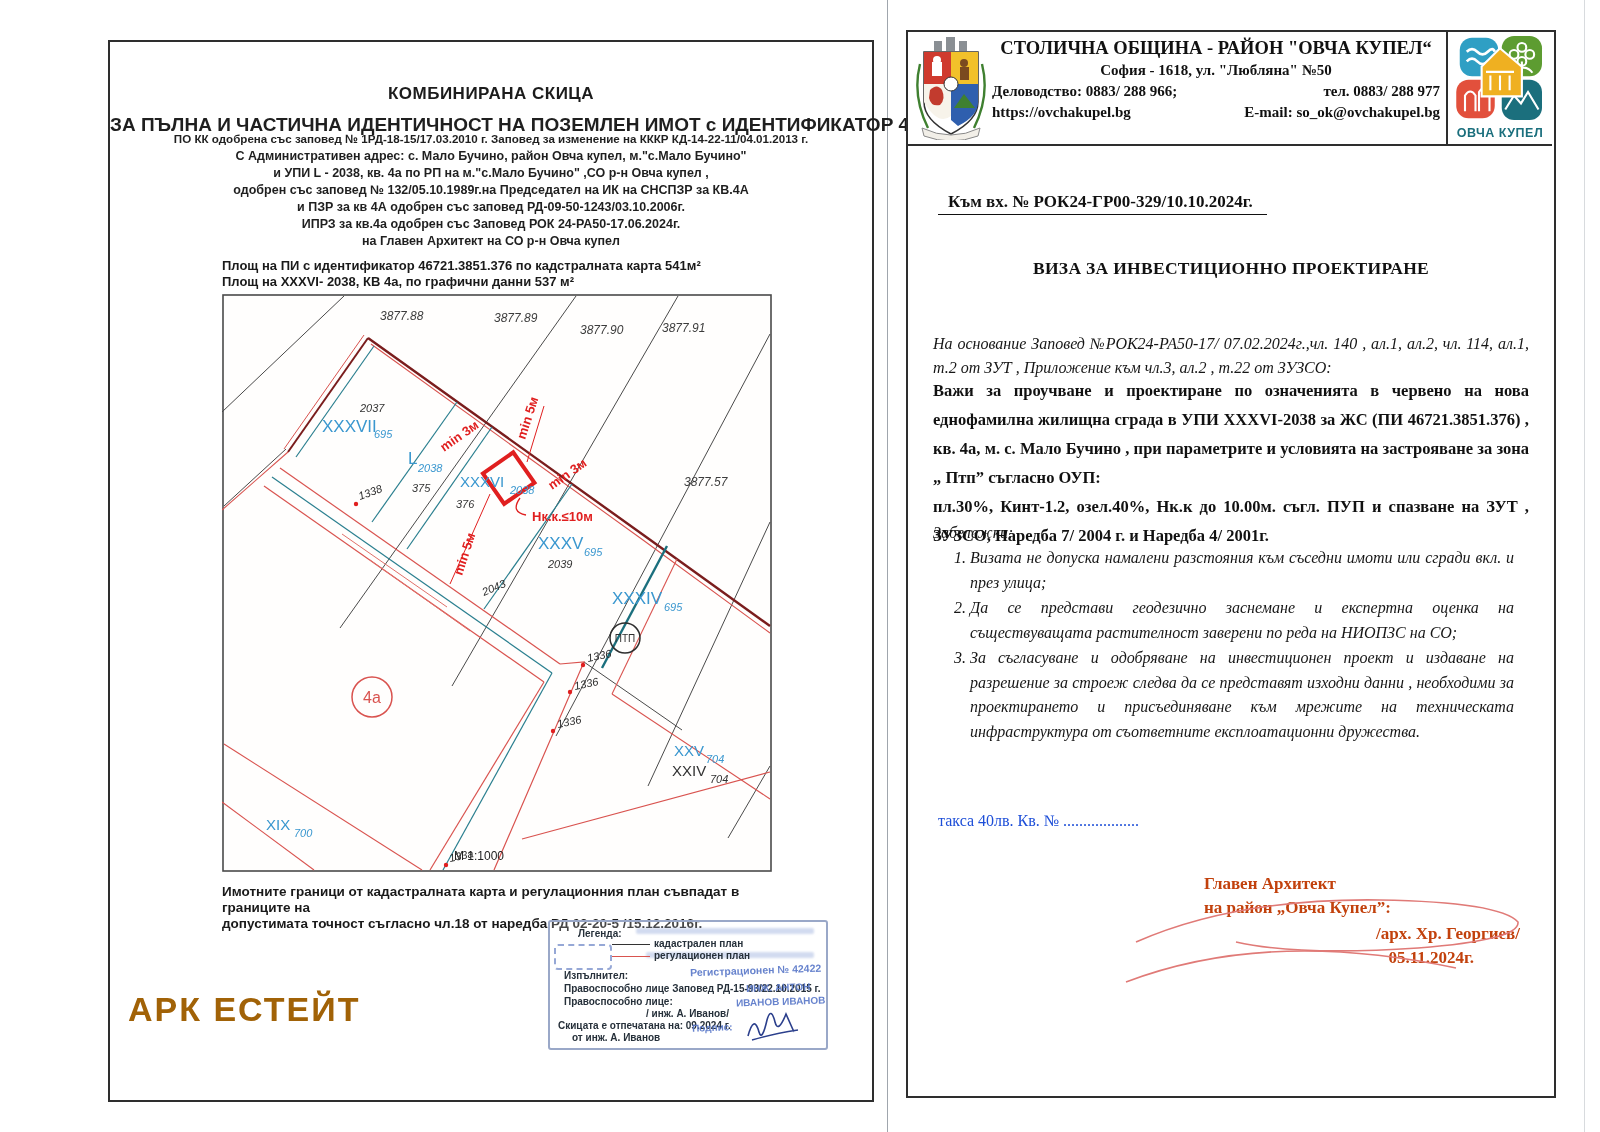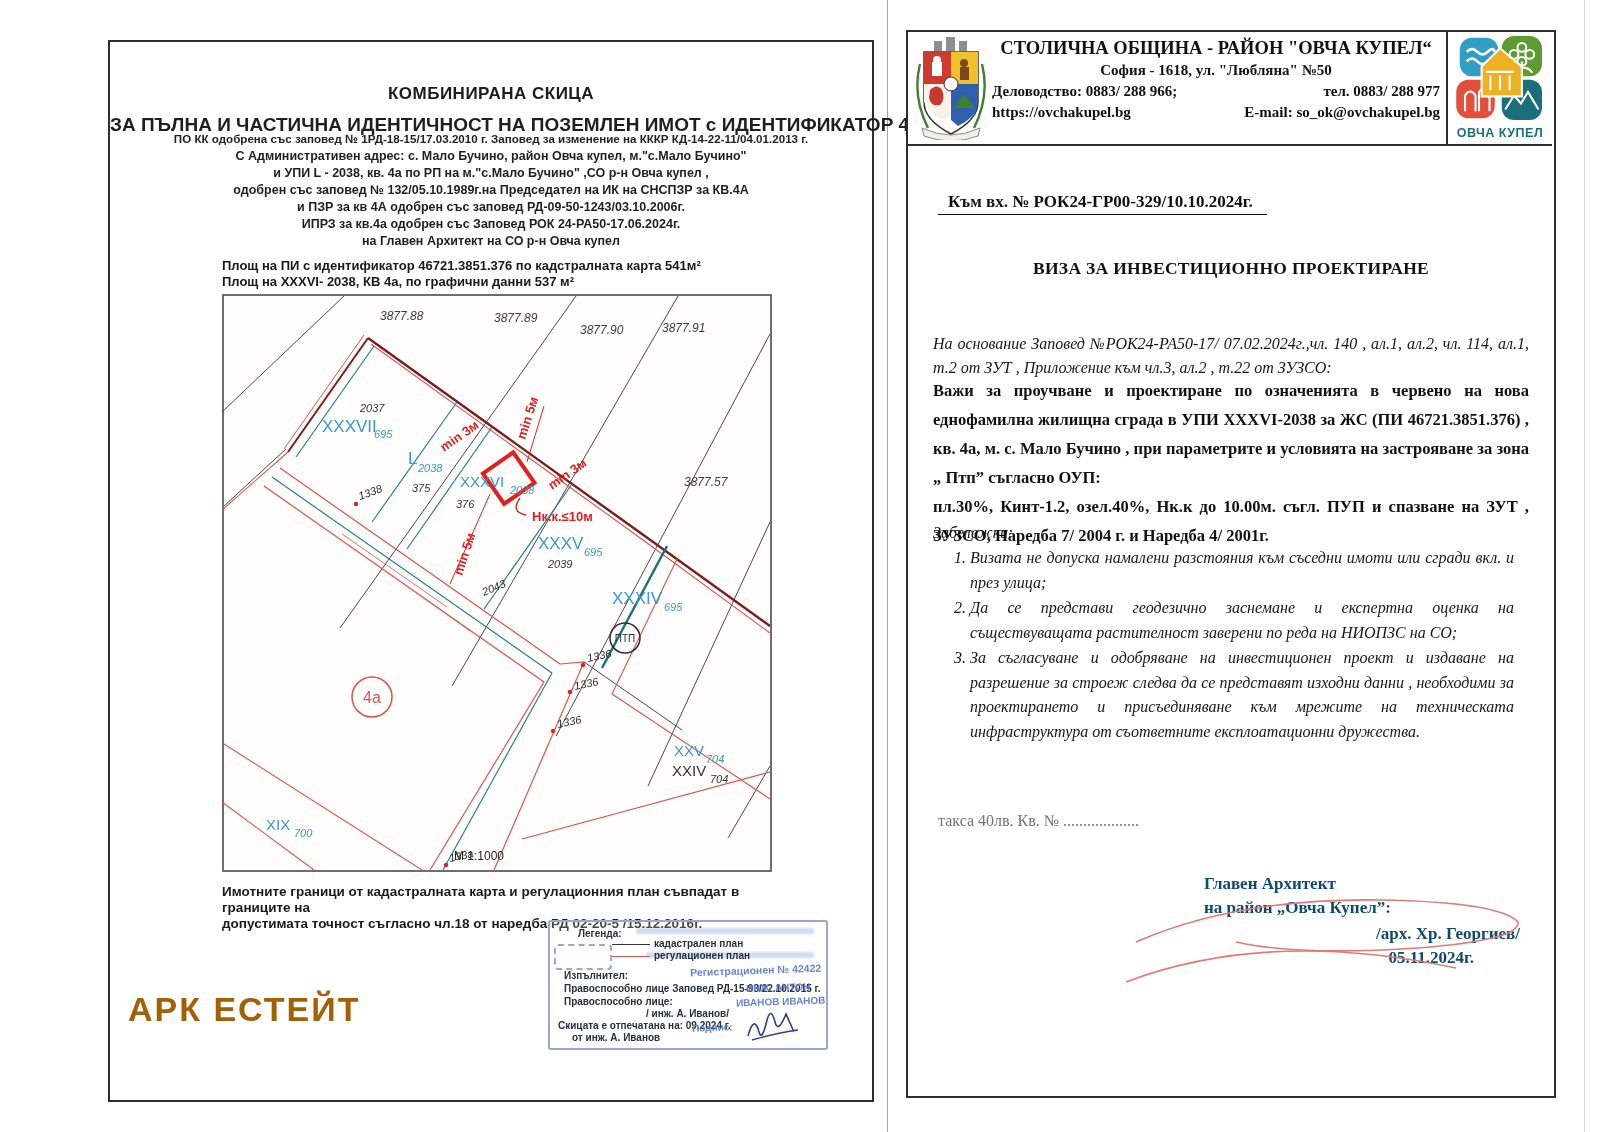--- a/index.html
+++ b/index.html
@@ -51,22 +51,22 @@
   #logo-caption{position:absolute;left:0;bottom:4px;width:100%;font-family:"Liberation Sans",sans-serif;
                 font-size:12.5px;font-weight:800;color:#1b6f7d;letter-spacing:.5px;}
   #ref-line{left:30px;top:160px;font-size:17px;font-weight:700;border-bottom:1.5px solid #111;padding:0 14px 2px 10px;color:#111;}
   #doc-title{left:0;top:226px;width:100%;text-align:center;font-size:17.5px;font-weight:700;letter-spacing:.3px;color:#111;}
   #basis{left:25px;top:300px;width:596px;font-size:16px;font-style:italic;line-height:24px;text-align:justify;color:#161616;}
   #body-pars{left:25px;top:344px;width:596px;font-size:16.5px;font-weight:700;line-height:29px;text-align:justify;color:#111;}
   #notes-title{left:25px;top:492px;font-size:16px;font-style:italic;color:#161616;}
   #notes-list{left:40px;top:514px;width:566px;}
   #notes-list ol{margin:0;padding-left:22px;font-size:16px;font-style:italic;line-height:24.5px;text-align:justify;color:#161616;}
   #notes-list li{margin-bottom:1px;}
-  #fee-line{left:30px;top:780px;font-size:16px;color:#737373;}
-  .sign{font-size:17px;font-weight:700;color:#0c4a6e;white-space:nowrap;font-family:Liberation Serif, serif;}
+  #fee-line{left:30px;top:780px;font-size:16px;color:#1d4ed8;}
+  .sign{font-size:17px;font-weight:700;color:#c2410c;white-space:nowrap;font-family:Liberation Serif, serif;}
   #swoosh{left:210px;top:838px;width:430px;height:125px;pointer-events:none;}
 </style>
 </head>
 <body>
 
 <div id="canvas">
   <div class="abs" id="mid-split"></div>
   <div class="abs" id="right-edge"></div>
 
   <div class="abs" id="left-page">

